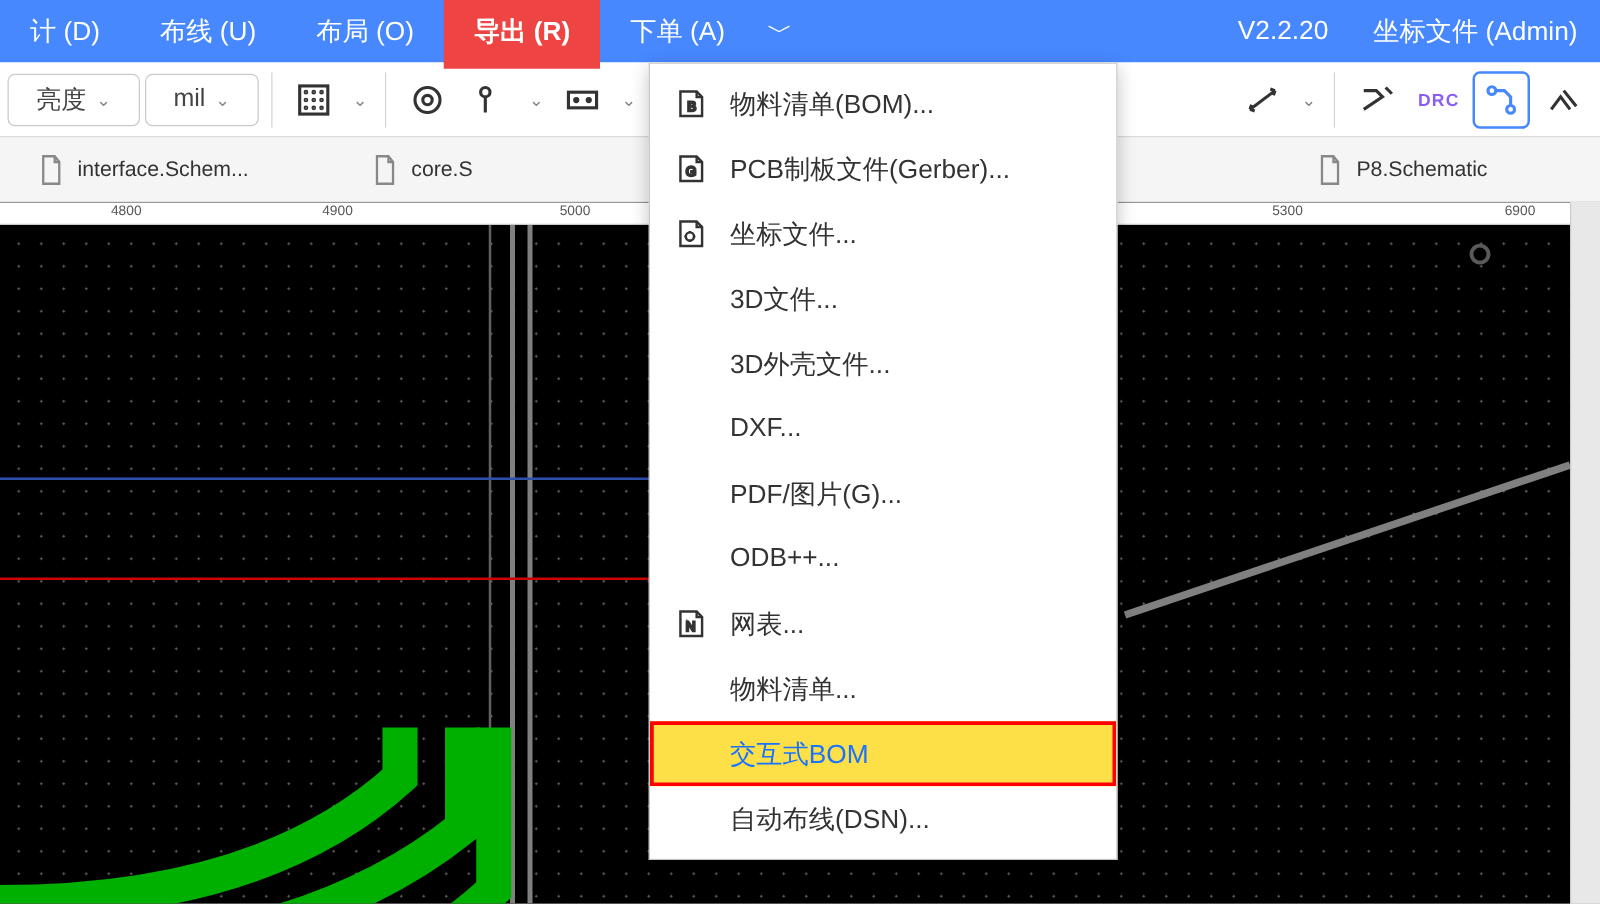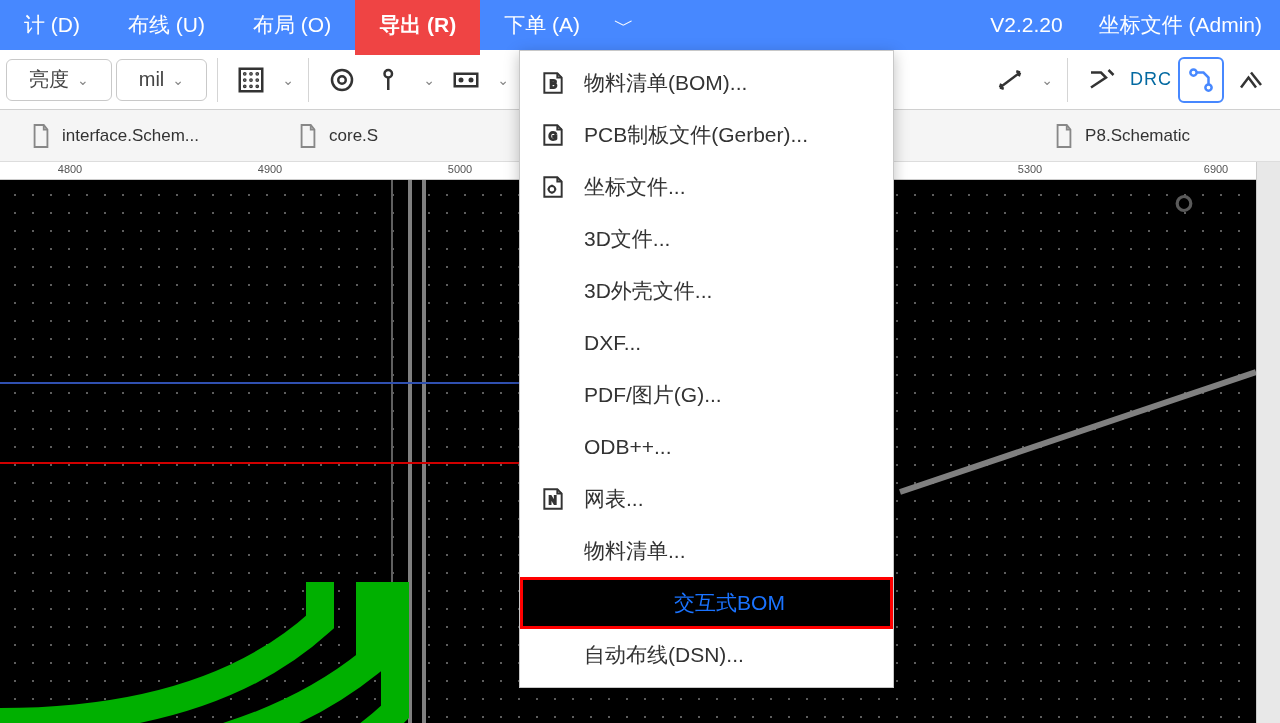--- a/index.html
+++ b/index.html
@@ -11,21 +11,21 @@
   .menubar .right-text { padding: 0 18px; }
   .menubar .chev { padding: 0 10px; color: #fff; font-size: 20px; }
 
   .toolbar { background: #fff; border-bottom: 1px solid #d0d0d0; height: 60px; display: flex; align-items: center; padding: 0 6px; gap: 4px; }
   .tb-select { height: 42px; border: 1px solid #c9c9c9; border-radius: 6px; background: #fff; display: flex; align-items: center; padding: 0 22px; font-size: 20px; color: #444; gap: 8px; }
   .tb-select .arr { color: #888; font-size: 14px; }
   .tb-sep { width: 1px; height: 44px; background: #d5d5d5; margin: 0 6px; }
   .tb-icon { width: 46px; height: 46px; display: flex; align-items: center; justify-content: center; border-radius: 6px; color: #333; }
   .tb-icon.active { border: 2px solid #4788ff; color: #4788ff; }
   .tb-icon svg { width: 30px; height: 30px; }
-  .tb-drc { font-weight: 400; font-size: 18px; letter-spacing: 1px; color: #0369a1; }
+  .tb-drc { font-weight: 700; font-size: 14px; letter-spacing: 1px; color: #8b5cf6; }
 
   .tabs-row { background: #f5f5f5; border-bottom: 1px solid #ddd; height: 52px; display: flex; align-items: center; padding: 0 6px; position: relative; }
   .tab { display: flex; align-items: center; gap: 10px; padding: 0 24px; height: 52px; font-size: 17px; color: #333; }
   .tab svg { width: 22px; height: 26px; }
   .tabs-spacer { flex: 1; }
 
   .canvas-area { position: relative; background: #000; height: 561px; width: 1256px; overflow: hidden; }
   .ruler { position: absolute; top: 0; left: 0; right: 0; height: 18px; background: #fff; border-bottom: 1px solid #ccc; font-size: 11px; color: #555; }
   .ruler span { position: absolute; top: 1px; transform: translateX(-50%); }
 
@@ -40,21 +40,21 @@
   .green-arc { position: absolute; }
   .gray-lines { position:absolute; }
 
   .right-gutter { position: absolute; right: 0; top: 162px; bottom: 0; width: 24px; background: #e8e8e8; border-left: 1px solid #ccc; }
 
   .dropdown { position: absolute; left: 519px; top: 50px; width: 375px; background: #fff;
     border: 1px solid #c8c8c8; box-shadow: 0 4px 14px rgba(0,0,0,0.25); z-index: 100; padding: 6px 0; }
   .dd-item { height: 52px; display: flex; align-items: center; padding: 0 18px; font-size: 21px; color: #333; gap: 16px; cursor: pointer; }
   .dd-item .dd-ico { width: 30px; display: flex; justify-content: center; }
   .dd-item .dd-ico svg { width: 26px; height: 26px; }
-  .dd-item.highlight { color: #1a73ff; background: #000000; justify-content: center; }
+  .dd-item.highlight { color: #1a73ff; background: #fde047; }
   .dd-item.framed { box-shadow: inset 0 0 0 3px #ff0000; }
 </style>
 </head>
 <body>
 
 <div class="menubar">
   <div class="menu-item">计 (D)</div>
   <div class="menu-item">布线 (U)</div>
   <div class="menu-item">布局 (O)</div>
   <div class="menu-item active">导出 (R)</div>
@@ -179,21 +179,21 @@
         <path d="M5 2 L15 2 L19 7 L19 26 L5 26 Z"></path>
         <path d="M15 2 L15 7 L19 7"></path>
       </svg>
     <span>P8.Schematic</span>
   </div>
   <div style="width:60px"></div>
 </div>
 
 <div class="canvas-area">
   <div class="ruler">
-    <span style="left:70px">4800</span>
+    <span style="left:101px">4800</span>
     <span style="left:270px">4900</span>
     <span style="left:460px">5000</span>
     <span style="left:1030px">5300</span>
     <span style="left:1216px">6900</span>
   </div>
   <div class="dot-grid"></div>
 
   <svg class="gray-lines" style="left:0;top:0;" width="1256" height="561">
     <line x1="410" y1="18" x2="410" y2="561" stroke="#808080" stroke-width="4"></line>
     <line x1="424" y1="18" x2="424" y2="561" stroke="#808080" stroke-width="4"></line>

